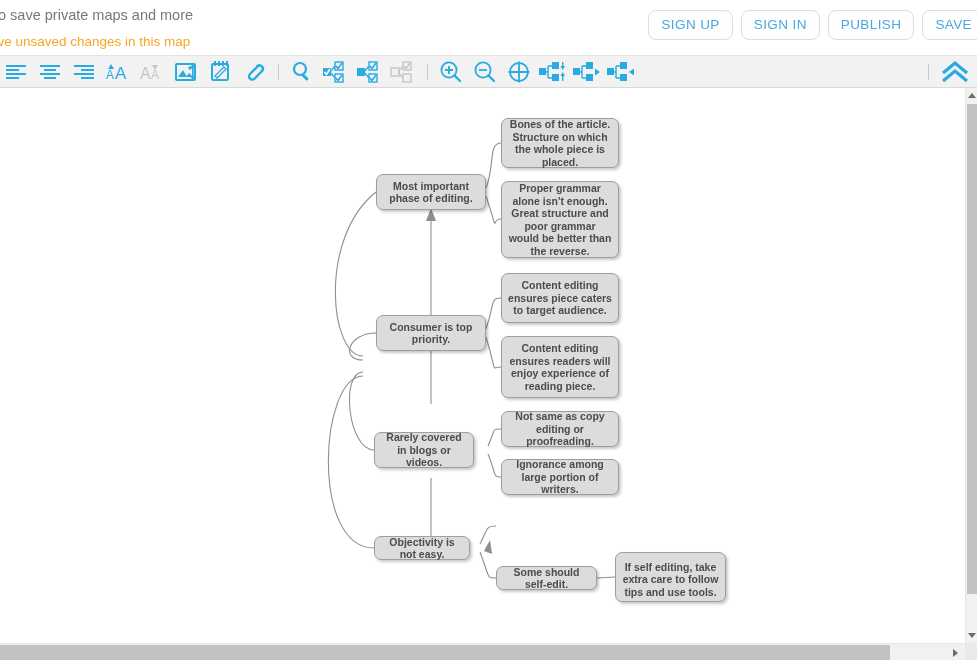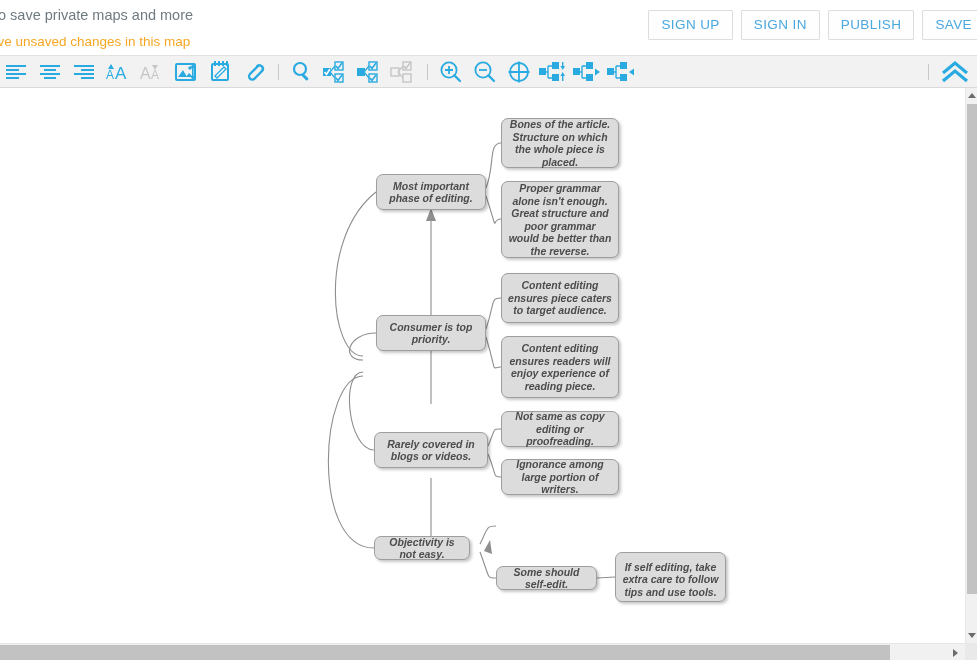--- a/index.html
+++ b/index.html
@@ -37,21 +37,21 @@
     position: absolute; right: -8px; top: 10px;
     display: flex; gap: 8px;
   }
   .top-btn {
     border: 1px solid #dddddd;
     background: #fefefe;
     color: #4aa8e0;
     font-size: 13.5px;
     letter-spacing: .4px;
     padding: 7px 12px;
-    border-radius: 1px;
+    border-radius: 8px;
     cursor: pointer;
     white-space: nowrap;
     line-height: 14px;
   }
 
   
   .toolbar {
     position: absolute; left: 0; top: 56px;
     width: 977px; height: 32px;
     background: #f2f2f2;
@@ -97,21 +97,20 @@
     box-sizing: border-box;
     border-radius: 7px;
     display: flex; align-items: center; justify-content: center;
     text-align: center;
     font-size: 10.5px;
     font-weight: bold;
     line-height: 12.5px;
     color: #4c4c4c;
     padding: 3px 6px;
     box-shadow: 2px 2px 3px rgba(0,0,0,.22);
-    font-style: italic;
   }
   .node.gray {
     background: #dcdcdc;
     border: 1px solid #9e9e9e;
   }
   .node.root {
     background: #2facdf;
     border: 2px dotted #ffffff;
     outline: 1px solid #2a2a2a;
     color: #3a3a3a;
@@ -437,21 +436,21 @@
       </div>
 
     <div class="node gray" style="left:501px; top:185px; width:118px; height:50px;">
       <span>Content editing ensures piece caters to target audience.</span>
       </div>
 
     <div class="node gray" style="left:501px; top:248px; width:118px; height:62px;">
       <span>Content editing ensures readers will enjoy experience of reading piece.</span>
       </div>
 
-    <div class="node gray" style="left:374px; top:344px; width:114px; height:36px;">
+    <div class="node gray" style="left:374px; top:344px; width:100px; height:36px;">
       <span>Rarely covered in blogs or videos.</span>
       </div>
 
     <div class="node gray" style="left:501px; top:323px; width:118px; height:36px;">
       <span>Not same as copy editing or proofreading.</span>
       </div>
 
     <div class="node gray" style="left:501px; top:371px; width:118px; height:36px;">
       <span>Ignorance among large portion of writers.</span>
       </div>

